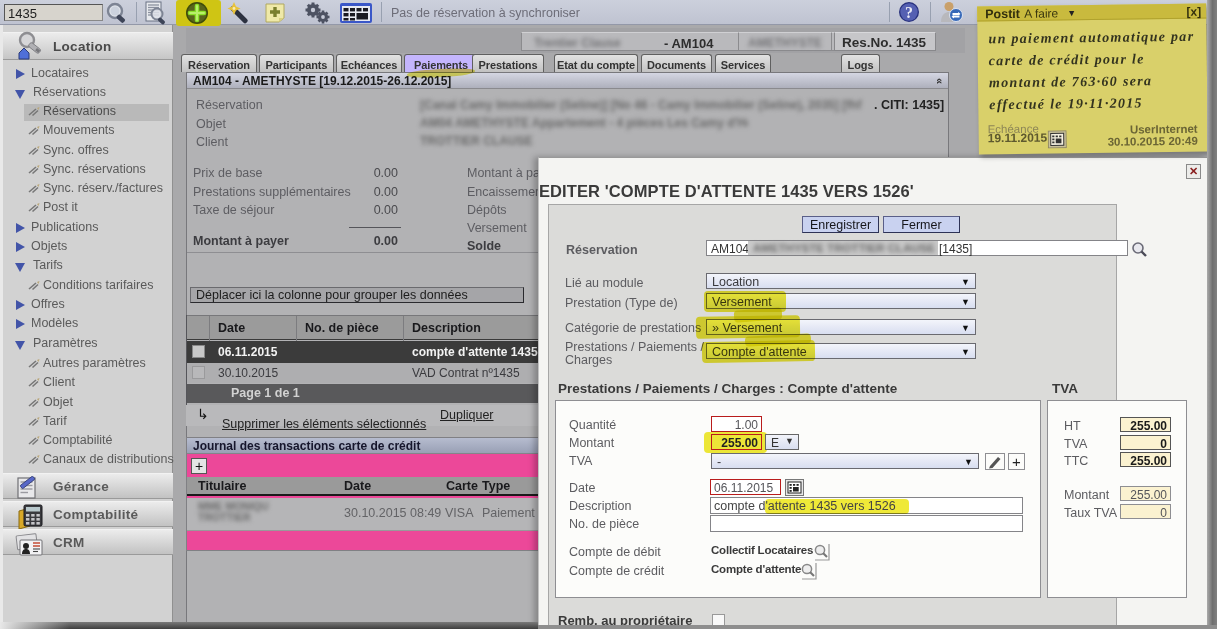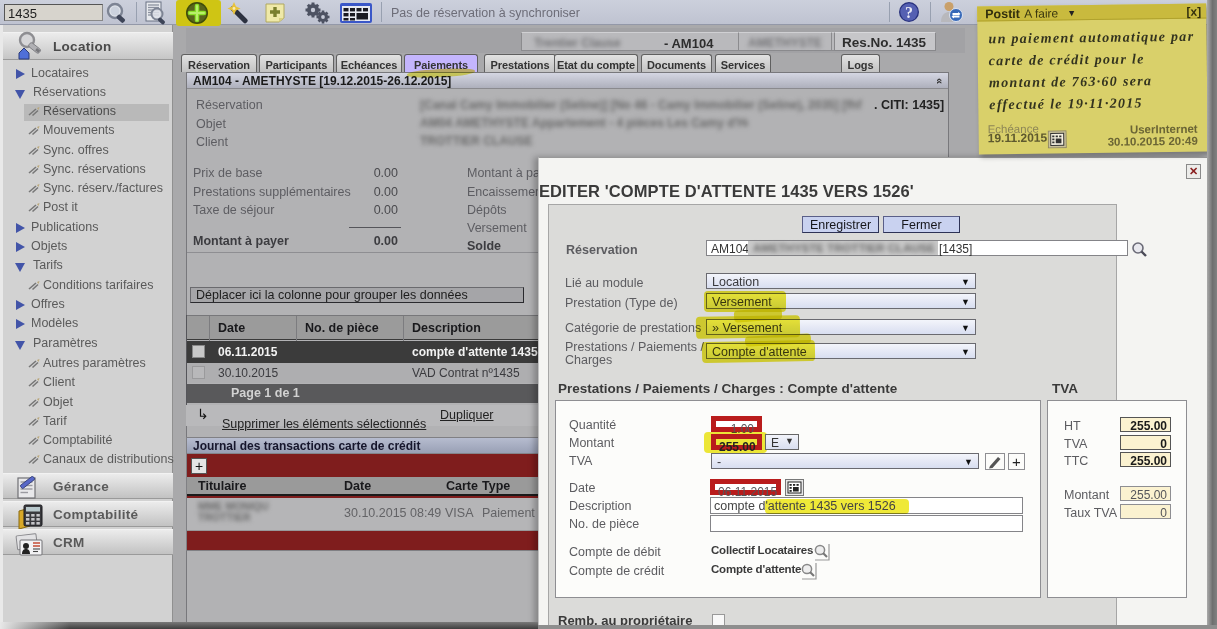--- a/index.html
+++ b/index.html
@@ -15,21 +15,21 @@
   .sheadtxt { position:absolute; left:50px; top:5px; font-size:13.5px; font-weight:bold; color:#5a5a5a; letter-spacing:0.3px; }
   .tab { position:absolute; top:0; height:18px; background:linear-gradient(#e2e2e2,#c2c2c2); border:1px solid #606060; border-bottom:none; border-radius:3px 3px 0 0; font-size:11px; font-weight:bold; color:#333; text-align:center; padding-top:4px; letter-spacing:-0.1px; }
   .flabel { position:absolute; font-size:12.5px; color:#5d5d62; white-space:nowrap; }
   .fval { position:absolute; font-size:12.5px; color:#333; white-space:nowrap; }
 
   .mbtn { position:absolute; height:17px; background:#c9d2f0; border:1px solid #5a5f88; border-bottom-color:#2e3356; border-right-color:#2e3356; text-align:center; font-size:12.5px; color:#16161a; padding-top:1px; }
   .mlabel { position:absolute; font-size:12.5px; color:#5c5c60; white-space:nowrap; }
   .msel { position:absolute; width:270px; height:16px; background:linear-gradient(#f3f5fb 0%,#e7eaf6 45%,#d8def0 100%); border:1px solid #6a6a70; font-size:12.5px; color:#3a3a3e; padding:1px 0 0 5px; }
   .msel::after { content:"\25BC"; position:absolute; right:5px; top:3px; font-size:9px; color:#111; }
   .mark { position:absolute; background:#ebe300; opacity:0.78; border-radius:4px; mix-blend-mode:multiply; }
-  .minput { height:16px; background:#fff; border:5px solid #b91c1c; font-size:12px; color:#55555a; text-align:right; padding:1px 3px 0 3px; }
+  .minput { height:16px; background:#fff; border:1px solid #b91c1c; font-size:12px; color:#55555a; text-align:right; padding:1px 3px 0 3px; }
   .tvain { width:51px; height:15px; background:#fbf2d0; border:1px solid #8e8e92; font-size:12px; color:#55555a; text-align:right; padding:1px 3px 0 3px; }
   .hand { font-family:"Liberation Serif", serif; font-style:italic; font-size:14px; font-weight:bold; color:#33331f; letter-spacing:1.3px; white-space:nowrap; }
   .blur { filter:blur(2px); color:#6a6a6a; font-weight:bold; white-space:nowrap; overflow:hidden; }
 </style>
 </head>
 <body>
 <div id="page">
 
 <div class="abs" id="toolbar" style="left:0;top:0;width:1217px;height:25px;background:linear-gradient(#ccd0dc,#bfc3d1);border-bottom:1px solid #9398a8;">
   <div class="abs" style="left:4px;top:4px;width:99px;height:17px;background:#d7d4cd;border:1px solid #888;border-top-color:#555;border-left-color:#555;font-size:13px;color:#222;padding:1px 3px;">1435</div>
@@ -285,21 +285,21 @@
   <div class="abs" style="left:552px;top:4px;width:94px;height:19px;background:#b9b9bc;border:1px solid #8b8b8e;border-top-color:#d0d0d3;"></div>
   <div class="abs blur" style="left:562px;top:8px;width:76px;font-size:12px;color:#737376;font-weight:bold;">AMETHYSTE</div>
   <div class="abs" style="left:648px;top:4px;width:102px;height:19px;background:#c6c6c9;border:1px solid #88888b;border-top-color:#d8d8db;"></div>
   <div class="abs" style="left:656px;top:7px;font-size:13.5px;font-weight:bold;color:#2e2e2e;">Res.No. 1435</div>
 
   <div class="abs" style="left:0;top:26px;width:779px;height:18px;">
     <div class="tab" style="left:-5px;width:76px;">Réservation</div>
     <div class="tab" style="left:73px;width:75px;">Participants</div>
     <div class="tab" style="left:150px;width:66px;">Echéances</div>
     <div class="tab" style="left:218px;width:74px;background:#c4b5fd;">Paiements</div>
-    <div class="tab" style="left:298px;width:72px;">Prestations</div>
+    <div class="tab" style="left:286px;width:72px;">Prestations</div>
     <div class="tab" style="left:368px;width:84px;">Etat du compte</div>
     <div class="tab" style="left:455px;width:71px;">Documents</div>
     <div class="tab" style="left:529px;width:56px;">Services</div>
     <div class="tab" style="left:586px;width:67px;margin-top:39px;">Historique</div>
     <div class="tab" style="left:655px;width:39px;">Logs</div>
   </div>
 
   <div class="abs" style="left:0;top:44px;width:763px;height:578px;border:1px solid #78787c;border-bottom:none;background:#b2b2b4;"></div>
   <div class="abs" style="left:1px;top:45px;width:761px;height:16px;background:linear-gradient(#d4d6e2,#aeb0bc);border-bottom:1px solid #8a8a8e;">
     <div class="abs" style="left:6px;top:1px;font-size:12px;font-weight:bold;color:#1a1a1a;">AM104 - AMETHYSTE [19.12.2015-26.12.2015]</div>
@@ -358,21 +358,21 @@
       <div class="abs" style="left:44px;top:2px;font-size:12.5px;font-weight:bold;color:#d2d2d2;">Page 1 de 1</div>
     </div>
   </div>
 
   <div class="abs" style="left:0px;top:377px;width:352px;height:21px;background:#b9b9bb;">
     <div class="abs" style="left:11px;top:1px;font-size:14px;color:#111;">↳</div>
     <div class="abs" style="left:36px;top:12px;font-size:12.5px;color:#222;text-decoration:underline;">Supprimer les éléments sélectionnés</div>
     <div class="abs" style="left:254px;top:3px;font-size:12.5px;color:#222;text-decoration:underline;">Dupliquer</div>
   </div>
 
-  <div class="abs" style="left:0px;top:409px;width:363px;height:114px;border:1px solid #808084;background:#7f1d1d;">
+  <div class="abs" style="left:0px;top:409px;width:363px;height:114px;border:1px solid #808084;background:#ec4899;">
     <div class="abs" style="left:0;top:0;width:361px;height:16px;background:linear-gradient(#b6bccf,#99a0b5);border-bottom:1px solid #84848a;">
       <div class="abs" style="left:6px;top:1px;font-size:12px;font-weight:bold;color:#16162c;">Journal des transactions carte de crédit</div>
     </div>
     <div class="abs" style="left:4px;top:20px;width:16px;height:16px;background:#e4e4e4;border:1px solid #555;font-size:14px;color:#111;text-align:center;line-height:14px;">+</div>
     <div class="abs" style="left:0px;top:39px;width:361px;height:19px;background:#9a9a9a;border-bottom:2px solid #1a1a1a;">
       <div class="abs" style="left:11px;top:2px;font-size:12.5px;font-weight:bold;color:#19191c;">Titulaire</div>
       <div class="abs" style="left:157px;top:2px;font-size:12.5px;font-weight:bold;color:#19191c;">Date</div>
       <div class="abs" style="left:259px;top:2px;font-size:12.5px;font-weight:bold;color:#19191c;">Carte</div>
       <div class="abs" style="left:295px;top:2px;font-size:12.5px;font-weight:bold;color:#19191c;">Type</div>
     </div>

